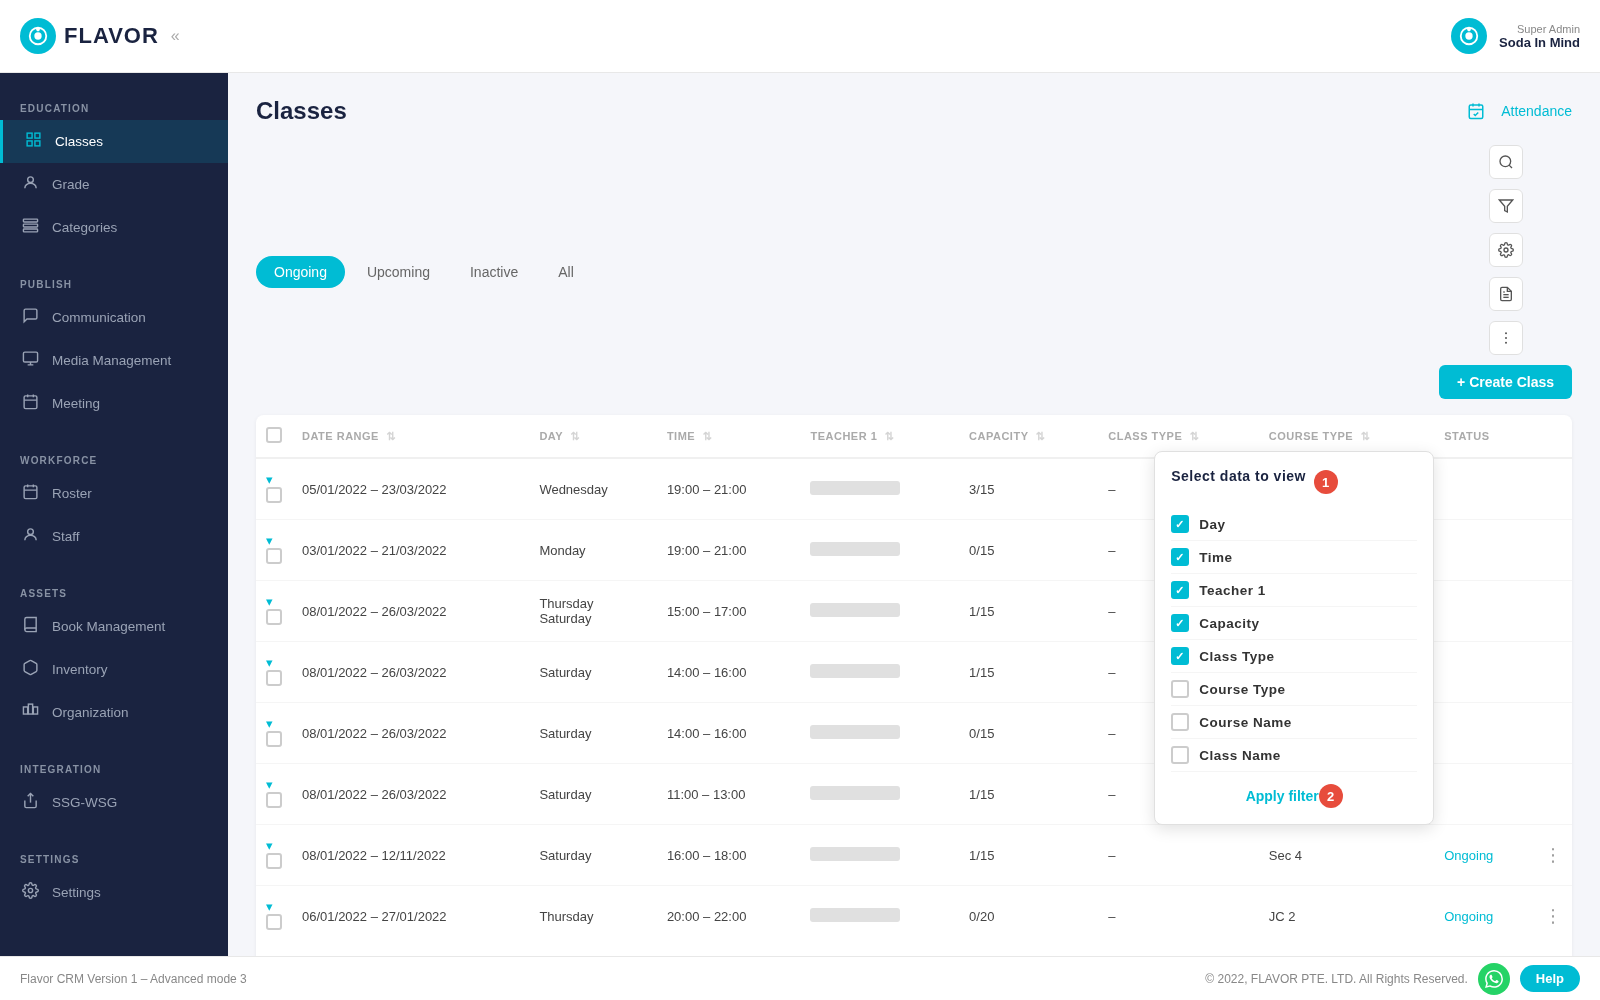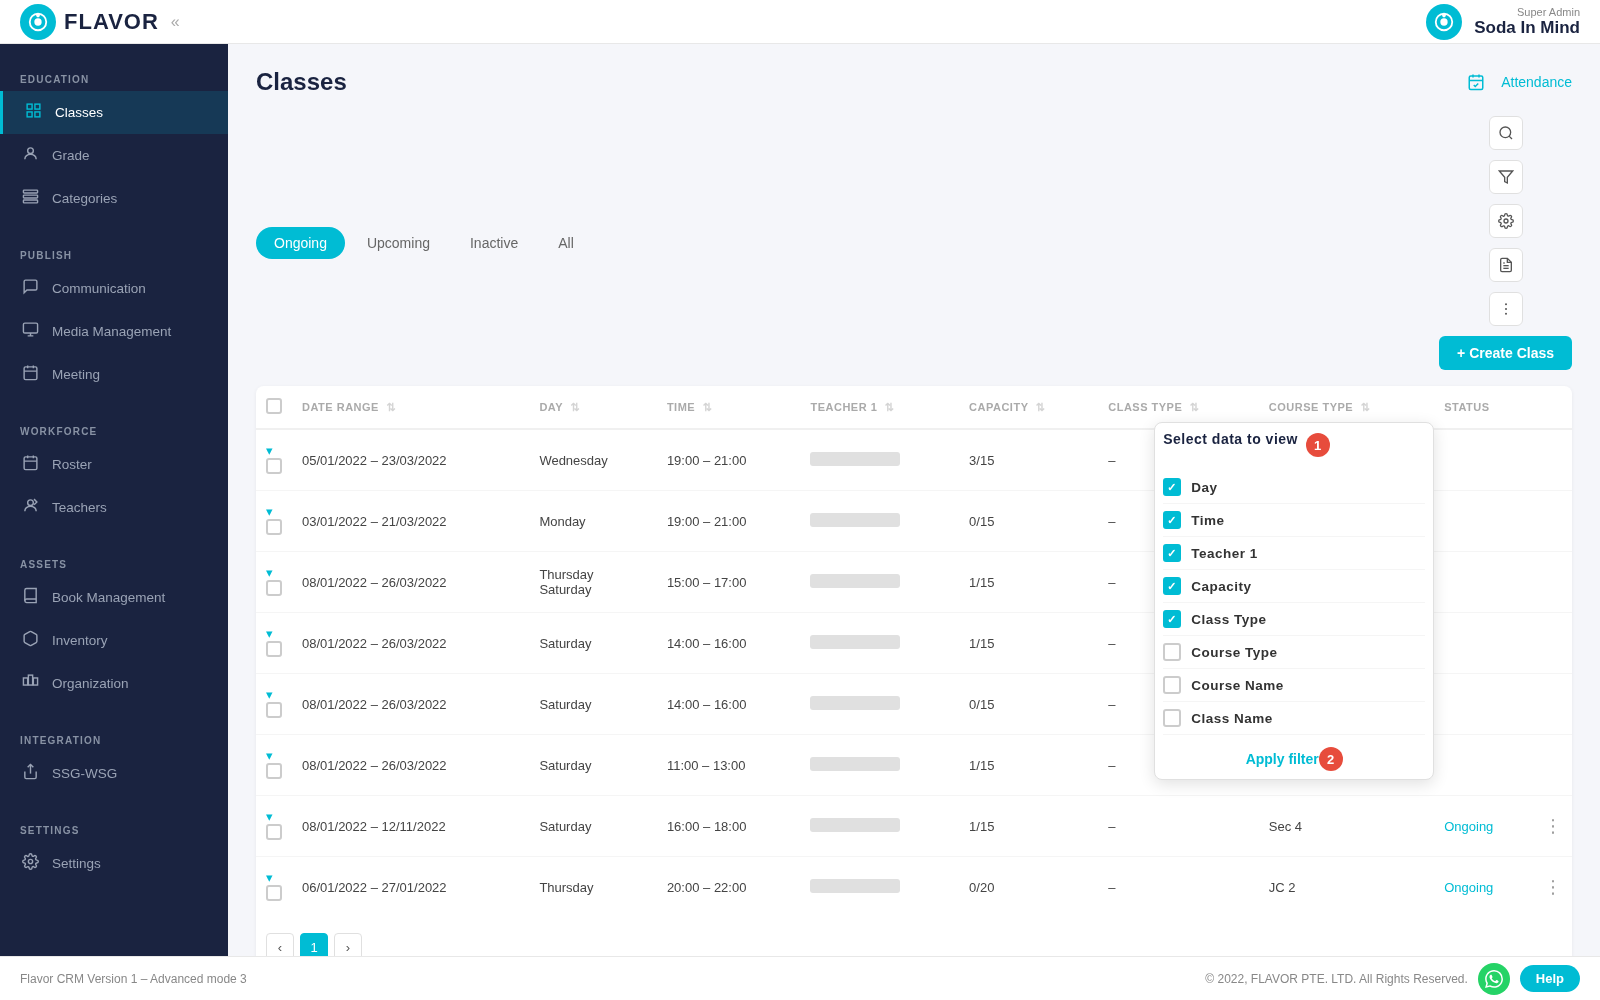--- a/index.html
+++ b/index.html
@@ -1,36 +1,36 @@
 <!DOCTYPE html>
 <html><head>
   <meta charset="utf-8">
   <style>
     * { box-sizing: border-box; margin: 0; padding: 0; }
     body { font-family: 'Segoe UI', Arial, sans-serif; background: #f5f6fa; color: #333; font-size: 14px; }
 
     
     .app-wrapper { display: flex; flex-direction: column; height: 1000px; width: 1600px; }
-    .top-bar { height: 44px; background: #fff; display: flex; align-items: center; justify-content: space-between; padding: 0 20px; border-bottom: 1px solid #e8e8e8; flex-shrink: 0; }
+    .top-bar { height: 73px; background: #fff; display: flex; align-items: center; justify-content: space-between; padding: 0 20px; border-bottom: 1px solid #e8e8e8; flex-shrink: 0; }
     .main-area { display: flex; flex: 1; overflow: hidden; }
     .sidebar { width: 228px; background: #1a2340; flex-shrink: 0; display: flex; flex-direction: column; overflow-y: auto; }
     .content { flex: 1; overflow-y: auto; padding: 24px 28px; position: relative; }
     .bottom-bar { height: 44px; background: #fff; border-top: 1px solid #e8e8e8; display: flex; align-items: center; justify-content: space-between; padding: 14px 20px; flex-shrink: 0; font-size: 12px; color: #888; }
 
     
     .logo-area { display: flex; align-items: center; gap: 8px; }
     .logo-icon { width: 36px; height: 36px; background: #00bcd4; border-radius: 50%; display: flex; align-items: center; justify-content: center; }
     .logo-icon svg { width: 22px; height: 22px; }
     .logo-text { font-size: 22px; font-weight: 800; color: #1a2340; letter-spacing: 1px; }
     .logo-chevron { color: #aaa; font-size: 16px; margin-left: 4px; }
     .user-area { display: flex; align-items: center; gap: 12px; }
     .user-avatar { width: 36px; height: 36px; background: #00bcd4; border-radius: 50%; display: flex; align-items: center; justify-content: center; }
     .user-info { text-align: right; }
     .user-role { font-size: 11px; color: #888; }
-    .user-name { font-size: 17px; font-weight: 600; color: #1a2340; }
+    .user-name { font-size: 13px; font-weight: 600; color: #1a2340; }
 
     
     .sidebar-section-label { font-size: 10px; font-weight: 700; color: #8892a4; letter-spacing: 1.2px; padding: 30px 20px 6px; }
     .sidebar-item { display: flex; align-items: center; gap: 12px; padding: 11px 20px; cursor: pointer; color: #9aa3b5; font-size: 13.5px; transition: background 0.15s; }
     .sidebar-item.active { background: rgba(0,188,212,0.15); color: #fff; border-left: 3px solid #00bcd4; }
     .sidebar-item.active .sidebar-icon { color: #00bcd4; }
     .sidebar-icon { font-size: 16px; width: 20px; text-align: center; flex-shrink: 0; }
 
     
     .page-header { display: flex; align-items: center; justify-content: space-between; margin-bottom: 20px; }
@@ -55,21 +55,21 @@
     td { padding: 13px 10px; border-bottom: 1px solid #f5f5f5; font-size: 13px; color: #444; }
     tr:last-child td { border-bottom: none; }
     .checkbox-cell { width: 36px; }
     .check-box { width: 16px; height: 16px; border: 2px solid #ccc; border-radius: 3px; display: inline-block; }
     .row-expand { color: #00bcd4; margin-right: 4px; cursor: pointer; }
     .teacher-blur { display: inline-block; width: 90px; height: 14px; background: #e0e0e0; border-radius: 3px; }
     .status-ongoing { color: #00bcd4; }
     .dots-btn { color: #999; font-size: 18px; cursor: pointer; }
 
     
-    .col-chooser { position: absolute; top: 44px; right: 0; width: 280px; background: #fff; border: 1px solid #e0e0e0; border-radius: 8px; box-shadow: 0 4px 16px rgba(0,0,0,0.12); z-index: 100; padding: 8px; }
+    .col-chooser { position: absolute; top: 44px; right: 0; width: 280px; background: #fff; border: 1px solid #e0e0e0; border-radius: 8px; box-shadow: 0 4px 16px rgba(0,0,0,0.12); z-index: 100; padding: 16px; }
     .col-chooser-title { font-size: 14px; font-weight: 700; color: #1a2340; margin-bottom: 12px; text-align: left; }
     .col-item { display: flex; align-items: center; gap: 10px; padding: 7px 0; border-bottom: 1px solid #f5f5f5; cursor: pointer; }
     .col-item:last-child { border-bottom: none; }
     .col-checkbox { width: 18px; height: 18px; border-radius: 3px; border: 2px solid #ccc; display: flex; align-items: center; justify-content: center; flex-shrink: 0; }
     .col-checkbox.checked { background: #00bcd4; border-color: #00bcd4; }
     .col-checkbox.checked::after { content: '✓'; color: #fff; font-size: 11px; font-weight: 700; }
     .col-label { font-size: 13.5px; color: #333; }
     .col-chooser-footer { display: flex; align-items: center; justify-content: center; padding-top: 12px; }
     .apply-filter-btn { color: #00bcd4; font-size: 14px; font-weight: 600; cursor: pointer; background: none; border: none; }
 
@@ -193,24 +193,23 @@
                 <path d="M16 2v4M8 2v4M3 10h18"></path>
               </svg>
           </span>
           <span>Roster</span>
         </div>
         <div class="sidebar-item">
           <span class="sidebar-icon">
             <svg width="17" height="17" viewBox="0 0 24 24" fill="none" stroke="currentColor" stroke-width="2">
                 <circle cx="12" cy="8" r="4"></circle>
                 <path d="M4 20c0-4 3.6-7 8-7s8 3 8 7"></path>
-                <path d="M17 3l4 4-4 4"></path>
-              </svg>
-          </span>
-          <span>Teachers</span>
+              </svg>
+          </span>
+          <span>Staff</span>
         </div>
       </div>
 
       <div>
         <div class="sidebar-section-label">ASSETS</div>
         <div class="sidebar-item">
           <span class="sidebar-icon">
             <svg width="17" height="17" viewBox="0 0 24 24" fill="none" stroke="currentColor" stroke-width="2">
                 <path d="M4 19.5A2.5 2.5 0 0 1 6.5 17H20"></path>
                 <path d="M6.5 2H20v20H6.5A2.5 2.5 0 0 1 4 19.5v-15A2.5 2.5 0 0 1 6.5 2z"></path>

